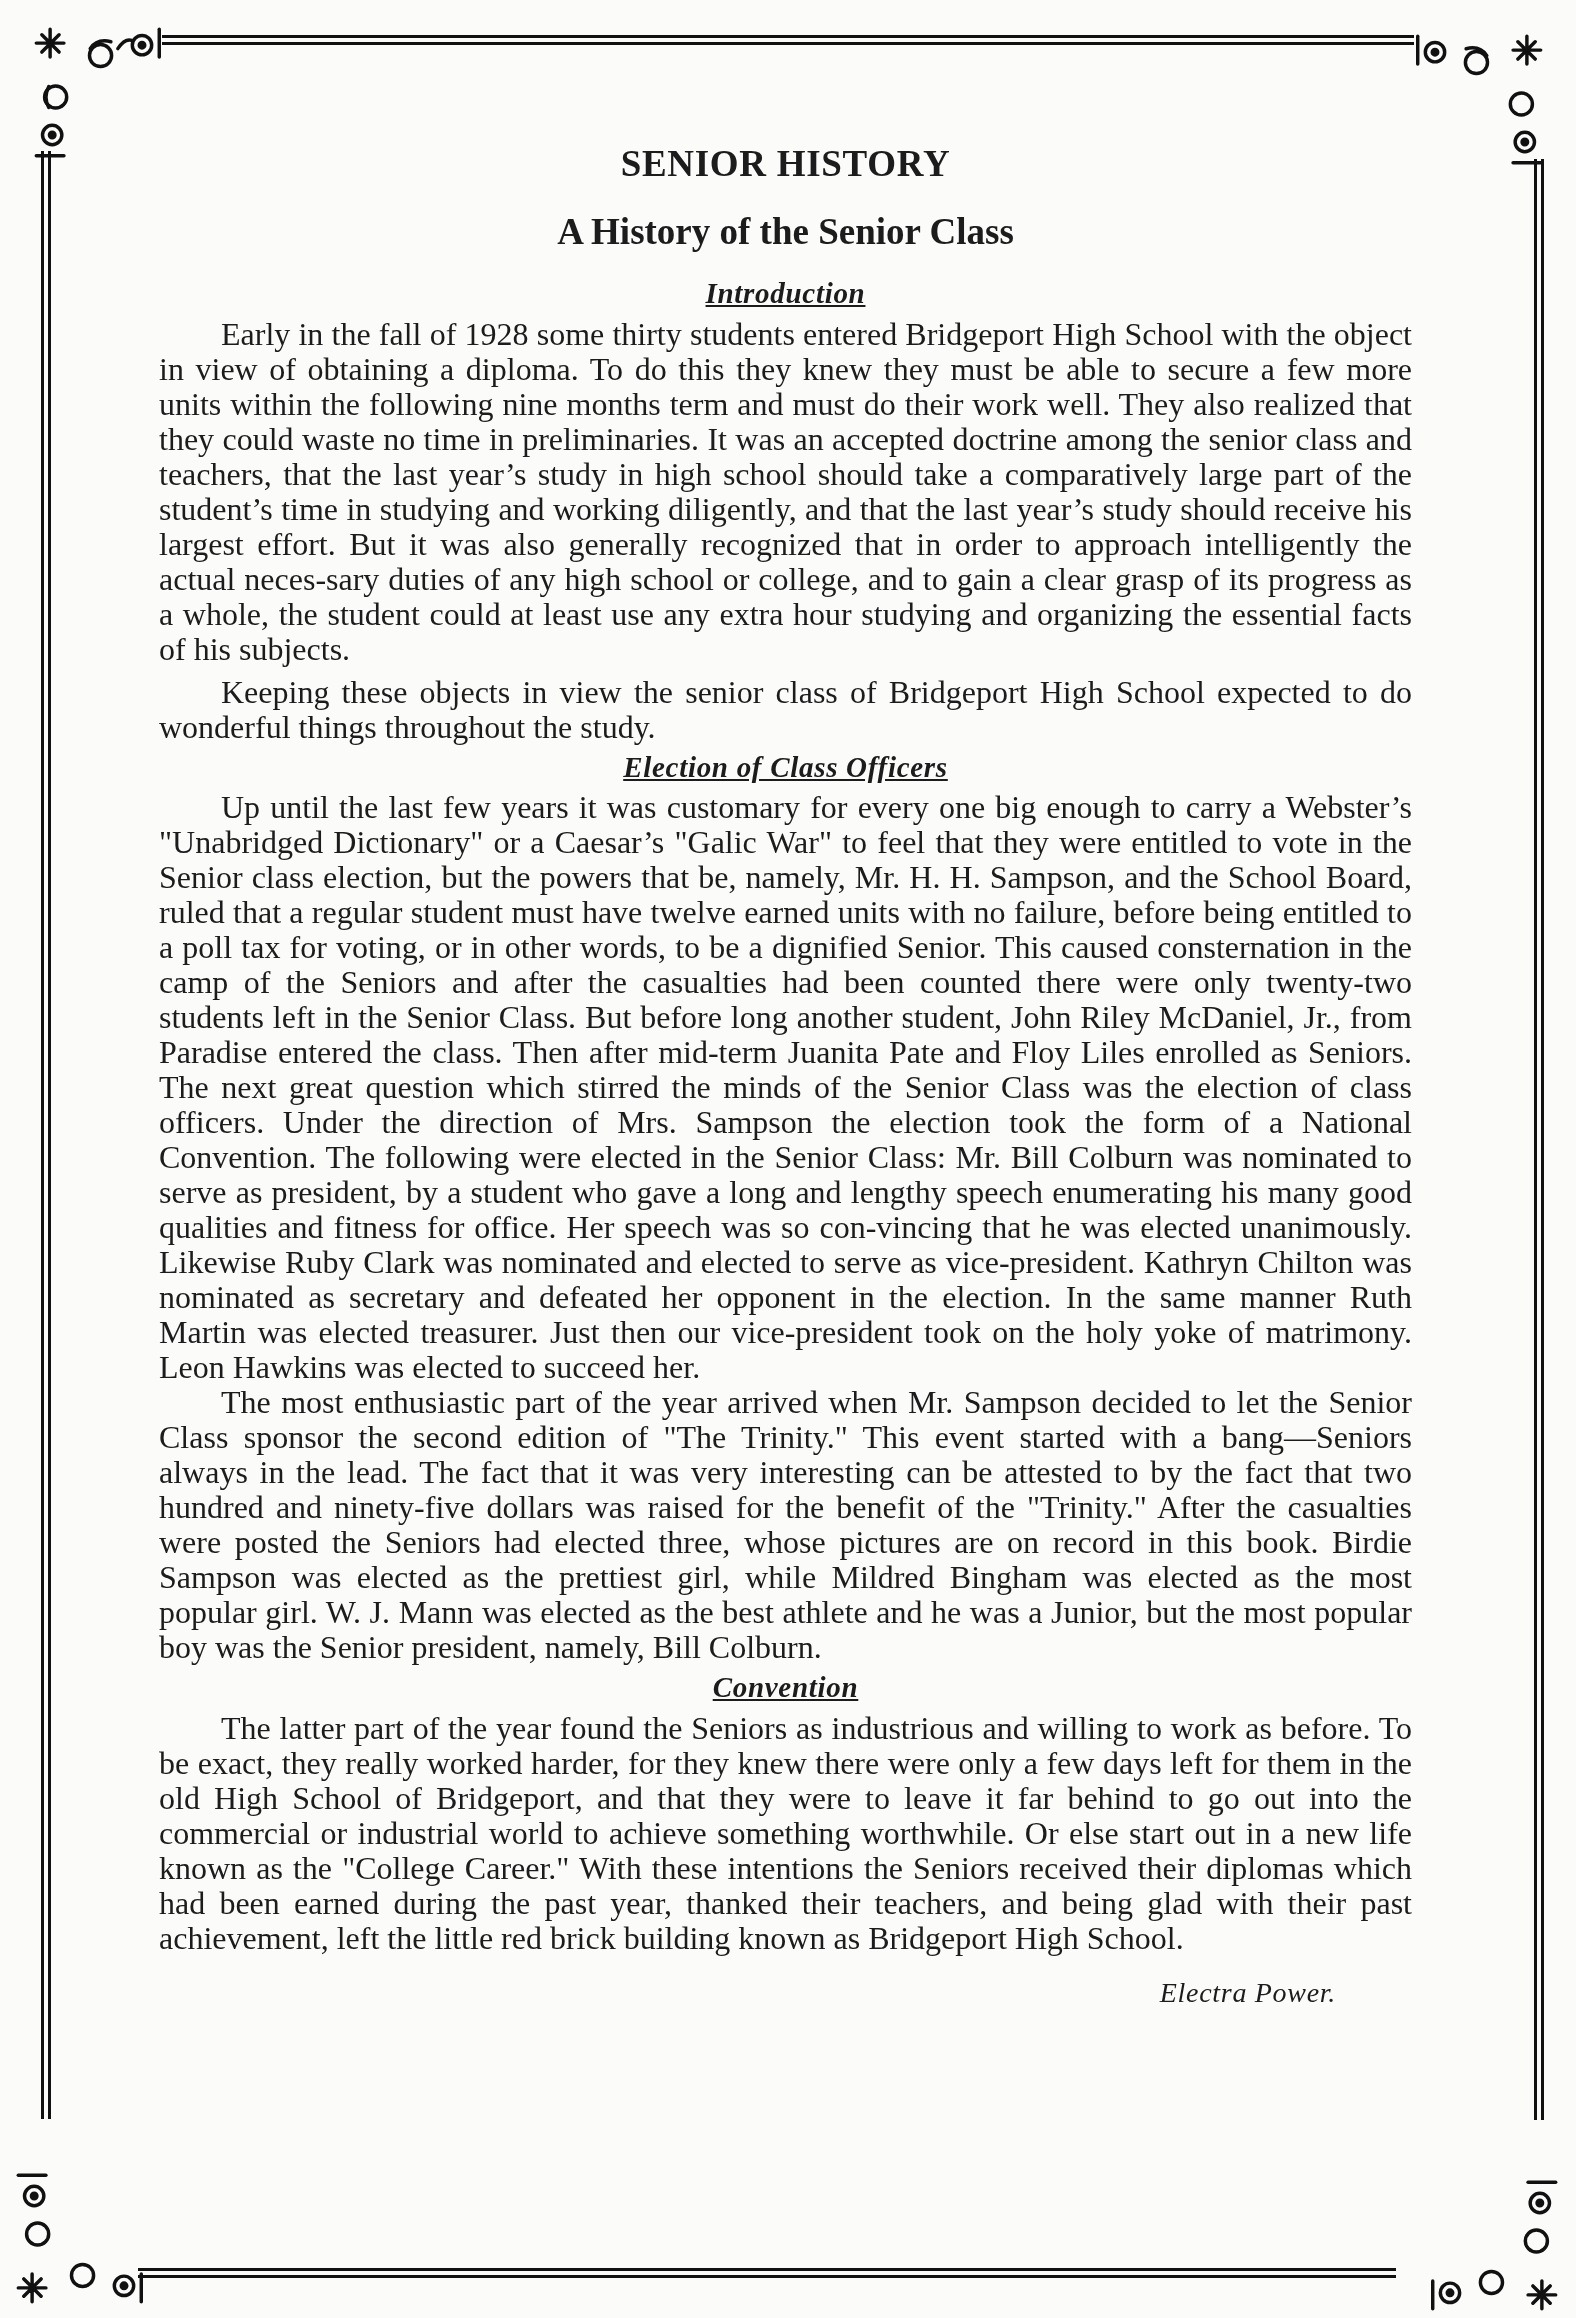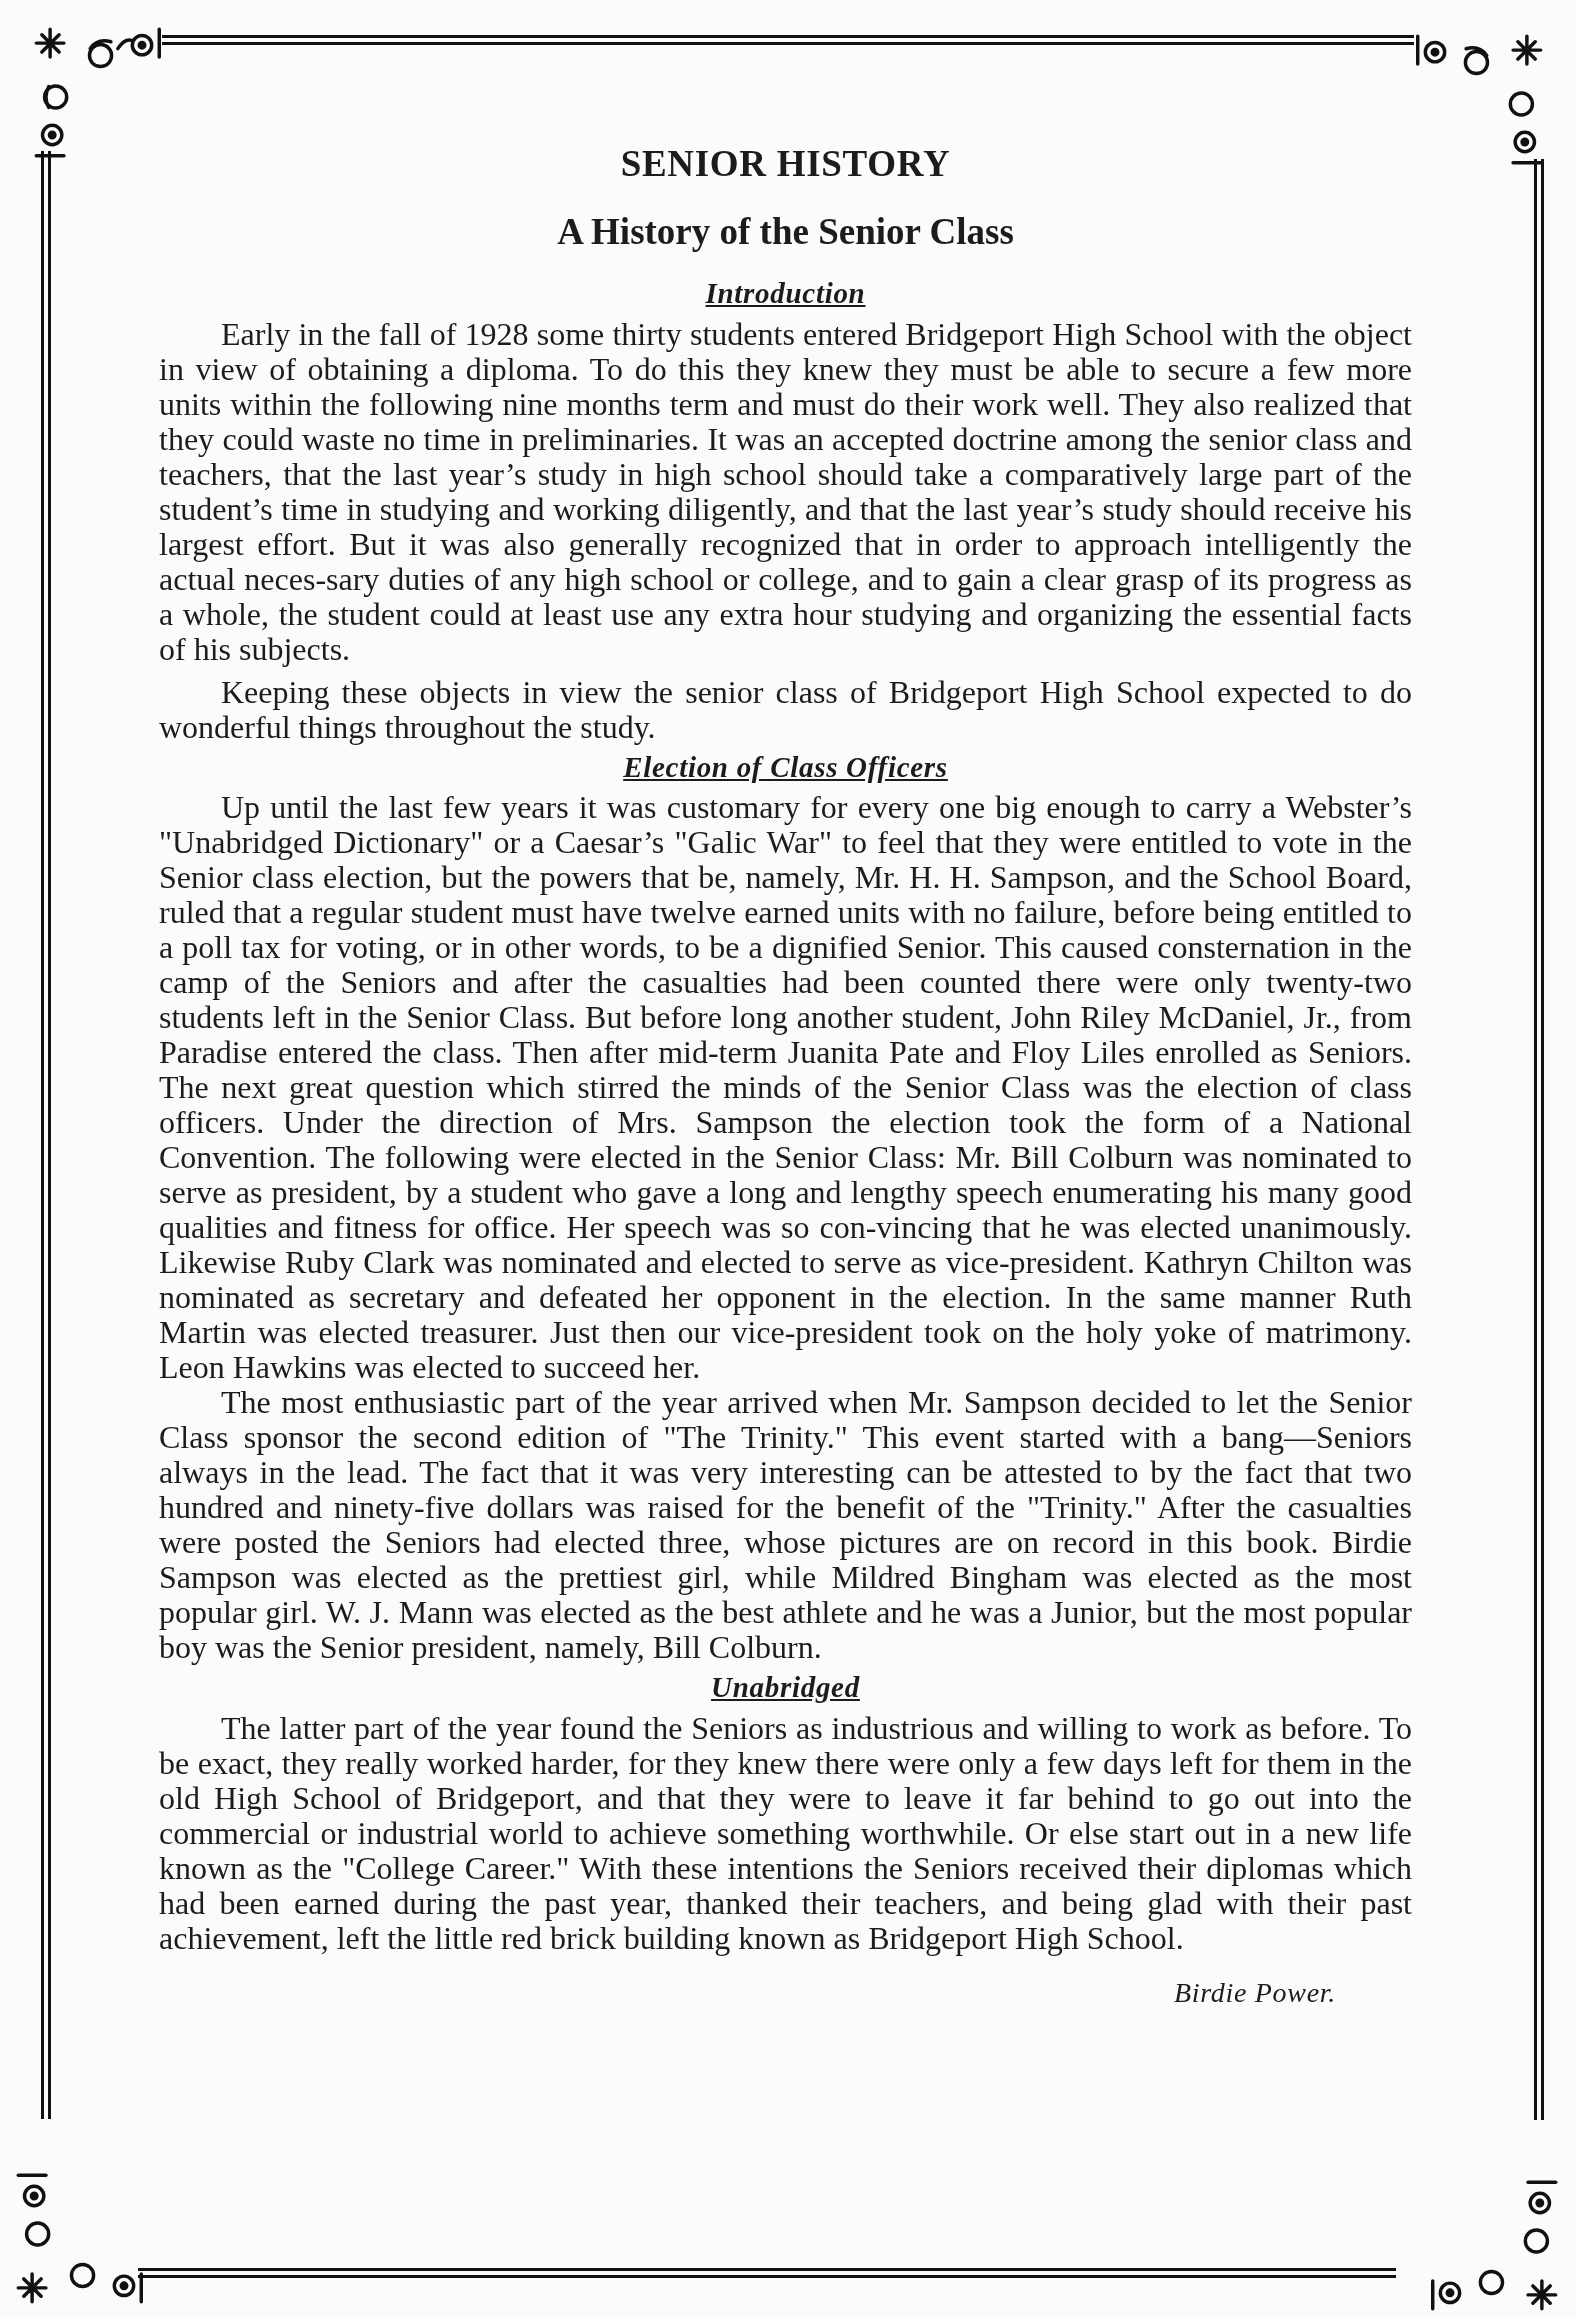--- a/index.html
+++ b/index.html
@@ -123,19 +123,19 @@
   <section>
     <h3 class="section-heading">Election of Class Officers</h3>
     <p class="body">Up until the last few years it was customary for every one big enough to carry a Webster’s "Unabridged Dictionary" or a Caesar’s "Galic War" to feel that they were entitled to vote in the Senior class election, but the powers that be, namely, Mr. H. H. Sampson, and the School Board, ruled that a regular student must have twelve earned units with no failure, before being entitled to a poll tax for voting, or in other words, to be a dignified Senior.  This caused consternation in the camp of the Seniors and after the casualties had been counted there were only twenty-two students left in the Senior Class.  But before long another student, John Riley McDaniel, Jr., from Paradise entered the class.  Then after mid-term Juanita Pate and Floy Liles enrolled as Seniors. The next great question which stirred the minds of the Senior Class was the election of class officers.  Under the direction of Mrs. Sampson the election took the form of a National Convention.  The following were elected in the Senior Class:  Mr. Bill Colburn was nominated to serve as president, by a student who gave a long and lengthy speech enumerating his many good qualities and fitness for office.  Her speech was so con-vincing that he was elected unanimously.  Likewise Ruby Clark was nominated and elected to serve as vice-president.  Kathryn Chilton was nominated as secretary and defeated her opponent in the election.  In the same manner Ruth Martin was elected treasurer.  Just then our vice-president took on the holy yoke of matrimony.  Leon Hawkins was elected to succeed her.</p>
   </section>
 
   <section>
     <p class="body">The most enthusiastic part of the year arrived when Mr. Sampson decided to let the Senior Class sponsor the second edition of "The Trinity."  This event started with a bang—Seniors always in the lead.  The fact that it was very interesting can be attested to by the fact that two hundred and ninety-five dollars was raised for the benefit of the "Trinity."  After the casualties were posted the Seniors had elected three, whose pictures are on record in this book.  Birdie Sampson was elected as the prettiest girl, while Mildred Bingham was elected as the most popular girl.  W. J. Mann was elected as the best athlete and he was a Junior, but the most popular boy was the Senior president, namely, Bill Colburn.</p>
   </section>
 
   <section>
-    <h3 class="section-heading">Unabridged</h3>
+    <h3 class="section-heading">Convention</h3>
     <p class="body">The latter part of the year found the Seniors as industrious and willing to work as before.  To be exact, they really worked harder, for they knew there were only a few days left for them in the old High School of Bridgeport, and that they were to leave it far behind to go out into the commercial or industrial world to achieve something worthwhile.  Or else start out in a new life known as the "College Career."  With these intentions the Seniors received their diplomas which had been earned during the past year, thanked their teachers, and being glad with their past achievement, left the little red brick building known as Bridgeport High School.</p>
   </section>
 
-  <div class="signature">Birdie Power.</div>
+  <div class="signature">Electra Power.</div>
 </div>
 
 
 </body></html>

